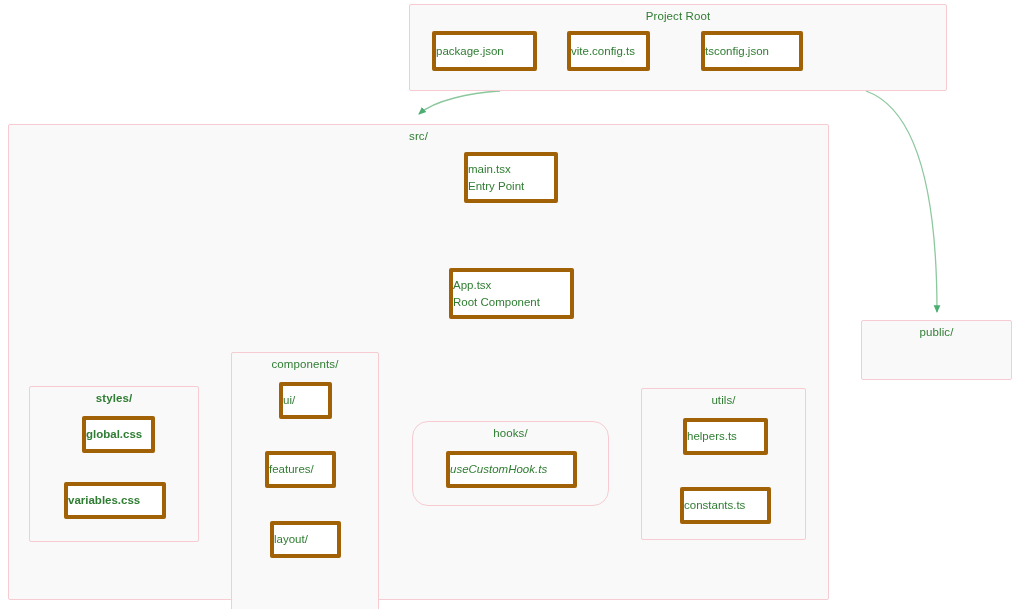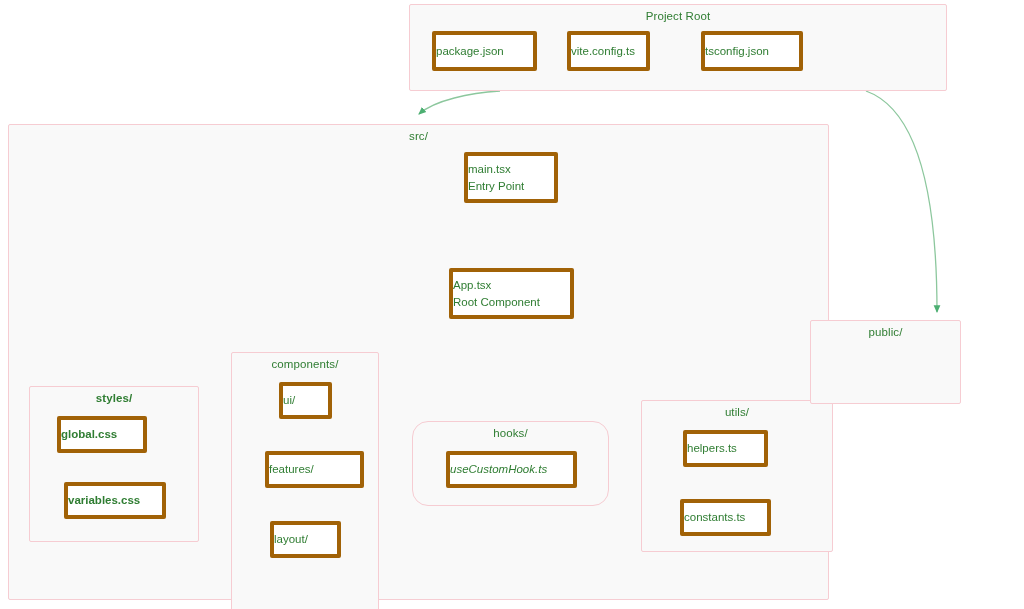--- a/index.html
+++ b/index.html
@@ -102,57 +102,57 @@
       <span>Entry Point</span>
     </div>
 
     <div class="node" style="left:440px; top:143px; width:125px; height:51px;">
       <span>App.tsx</span>
       <span>Root Component</span>
     </div>
 
     <div class="group" style="left:20px; top:261px; width:170px; height:156px;font-weight:bold;">
       <div class="group-label">styles/</div>
-      <div class="node" style="left:27px; top:29px; width:90px; height:37px;">
+      <div class="node" style="left:52px; top:29px; width:73px; height:37px;">
         <span>global.css</span>
       </div>
       <div class="node" style="left:34px; top:95px; width:102px; height:37px;">
         <span>variables.css</span>
       </div>
     </div>
 
     <div class="group" style="left:222px; top:227px; width:148px; height:348px;">
       <div class="group-label">components/</div>
       <div class="node" style="left:47px; top:29px; width:53px; height:37px;">
         <span>ui/</span>
       </div>
-      <div class="node" style="left:33px; top:98px; width:99px; height:37px;">
+      <div class="node" style="left:33px; top:98px; width:71px; height:37px;">
         <span>features/</span>
       </div>
       <div class="node" style="left:38px; top:168px; width:71px; height:37px;">
         <span>layout/</span>
       </div>
     </div>
 
     <div class="group" style="left:403px; top:296px; width:197px; height:85px;border-radius:16px;">
       <div class="group-label">hooks/</div>
       <div class="node" style="left:33px; top:29px; width:131px; height:37px;font-style:italic;">
         <span>useCustomHook.ts</span>
       </div>
     </div>
 
-    <div class="group" style="left:632px; top:263px; width:192px; height:152px;margin-top:12px;">
+    <div class="group" style="left:632px; top:263px; width:165px; height:152px;">
       <div class="group-label">utils/</div>
       <div class="node" style="left:41px; top:29px; width:85px; height:37px;">
         <span>helpers.ts</span>
       </div>
       <div class="node" style="left:38px; top:98px; width:91px; height:37px;">
         <span>constants.ts</span>
       </div>
     </div>
 
   </div>
 
-  <div class="group" style="left:810px; top:320px; width:151px; height:84px;">
+  <div class="group" style="left:861px; top:320px; width:151px; height:60px;">
     <div class="group-label">public/</div>
   </div>
 
 </div>
 
 </body></html>

